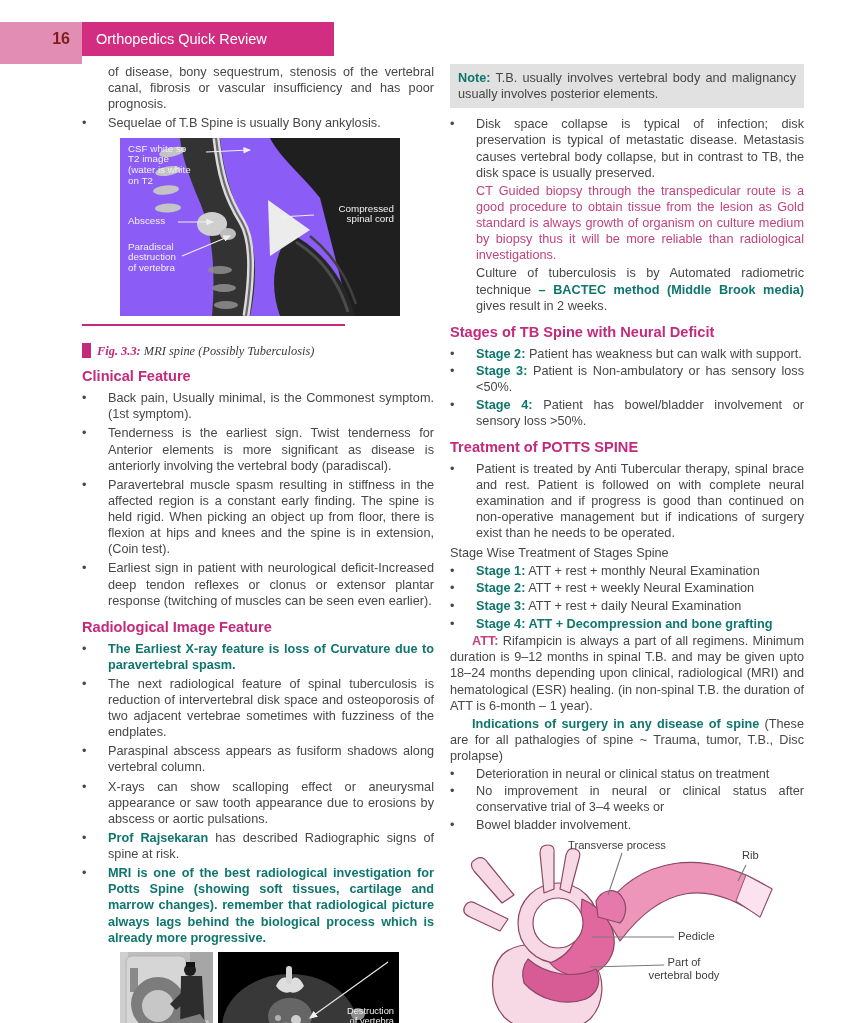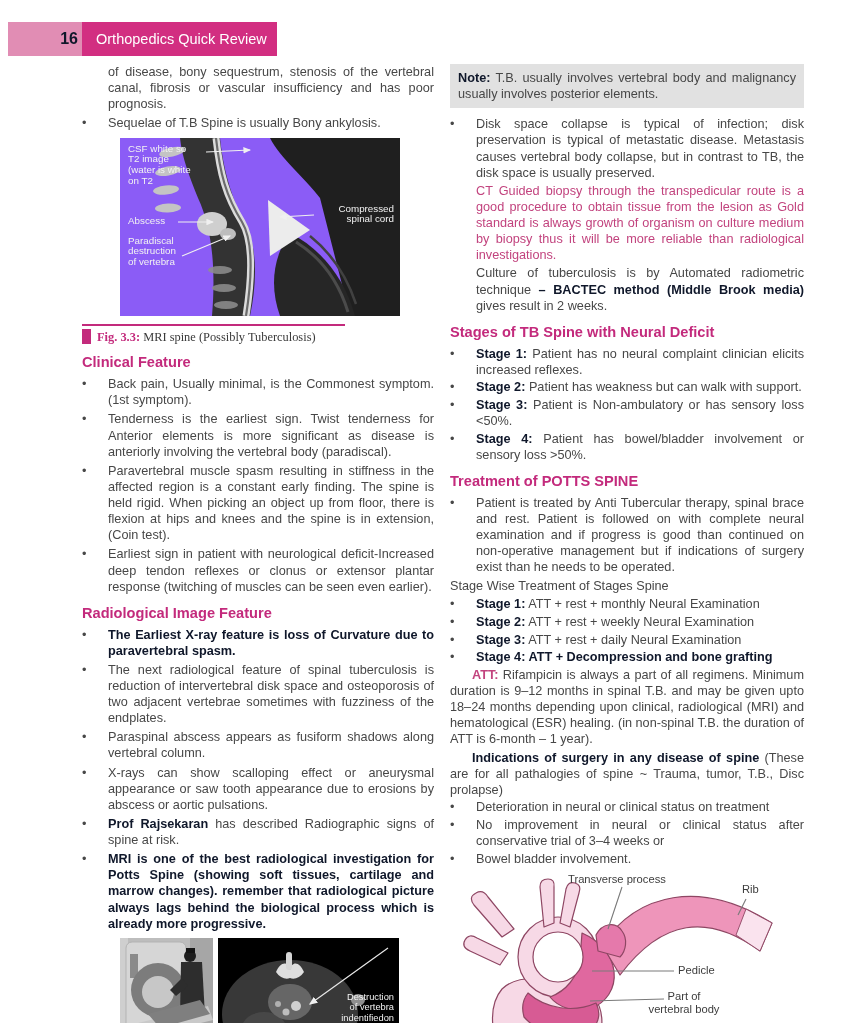--- a/index.html
+++ b/index.html
@@ -1,54 +1,54 @@
 <!DOCTYPE html>
 <html><head>
 <meta charset="utf-8">
 <style>
   html,body{margin:0;padding:0;background:#fdfdfd;}
   .page{position:relative;width:852px;height:1023px;background:#ffffff;overflow:hidden;
         font-family:"Liberation Sans",sans-serif;color:#474747;}
   
-  .hdr-light{position:absolute;left:8px;top:22px;width:82px;height:34px;background:#e18db4;
-             color:#0f172a;font-weight:bold;font-size:16px;line-height:34px;text-align:right;padding-right:12px;box-sizing:border-box;}
-  .hdr-dark{position:absolute;left:82px;top:22px;width:195px;height:34px;background:#d22e81;
+  .hdr-light{position:absolute;left:0;top:22px;width:82px;height:42px;background:#e18db4;
+             color:#7f1d1d;font-weight:bold;font-size:16px;line-height:34px;text-align:right;padding-right:12px;box-sizing:border-box;}
+  .hdr-dark{position:absolute;left:82px;top:22px;width:252px;height:34px;background:#d22e81;
             color:#fff;font-size:14.5px;line-height:34px;padding-left:14px;box-sizing:border-box;}
   
   .col{position:absolute;top:64px;font-size:12.7px;line-height:1.27;}
   .col-left{left:82px;width:352px;}
   .col-right{left:450px;width:354px;}
   .jt{text-align:justify;}
   .sec-h{color:#c32a7c;font-weight:bold;font-size:14.6px;margin:10px 0 5px 0;line-height:1.15;}
   .b-row{display:flex;margin:3px 0;}
   .b-row.tight{margin:1.5px 0;}
   .dot{flex:0 0 26px;}
   .dot::before{content:"\2022";}
   .bt{flex:1;text-align:justify;}
-  .bold{font-weight:bold;color:#0f172a;}
+  .bold{font-weight:bold;color:#0f766e;}
   .pinktx{color:#c2437e;}
   .para-gap{margin-top:2px;}
   .indent1{text-indent:22px;}
   .plain-line{margin:3px 0 2px 0;}
   .intro{margin-left:26px;}
   
   .note{background:#e1e1e1;padding:6px 8px;text-align:justify;margin-bottom:8px;}
   
   .fig33{position:relative;width:280px;height:178px;margin:6px 0 0 38px;background:#8b5cf6;}
   .fig34{display:flex;gap:5px;margin:6px 0 0 38px;}
   .fig34 .photo{position:relative;width:93px;height:140px;background:#bdbdbd;overflow:hidden;}
   .fig34 .ct{position:relative;width:181px;height:140px;background:#000;overflow:hidden;}
   .fig35{position:relative;width:350px;height:212px;margin-top:4px;}
   .ovl{position:absolute;left:0;top:0;width:100%;height:100%;}
   .mlab{position:absolute;color:#f2f2f2;font-size:9.8px;line-height:1.12;white-space:pre-line;}
   .mlab.r{text-align:right;}
   .dlab{position:absolute;color:#3c3c3c;font-size:11.2px;line-height:1.15;white-space:pre-line;}
   .dlab.c{text-align:center;}
   
-  .cap-wrap{border-top:2px solid #c32a7c;padding-top:3px;margin-top:8px;}
+  .cap-wrap{border-top:2px solid #c32a7c;padding-top:17px;margin-top:8px;font-style:italic;}
   .cap-row{display:flex;align-items:flex-start;}
   .cap-block{flex:0 0 9px;height:15px;background:#c32a7c;margin-right:6px;}
   .cap-text{font-family:"Liberation Serif",serif;font-size:12.4px;color:#3a3a3a;line-height:1.2;padding-top:1px;}
   .cap-tag{font-weight:bold;color:#c32a7c;}
   .w263{width:263px;}
 </style>
 </head>
 <body>
 
 <div class="page">
@@ -98,21 +98,21 @@
         <line x1="86" y1="14" x2="130" y2="12" stroke="#f0f0f0" stroke-width="1.1" marker-end="url(#aw)"></line>
         <line x1="58" y1="84" x2="93" y2="84" stroke="#f0f0f0" stroke-width="1.1" marker-end="url(#aw)"></line>
         <line x1="62" y1="118" x2="110" y2="98" stroke="#f0f0f0" stroke-width="1.1" marker-end="url(#aw)"></line>
         <line x1="194" y1="77" x2="160" y2="79" stroke="#f0f0f0" stroke-width="1.1" marker-end="url(#aw)"></line>
       </svg>
       <div class="mlab" style="left:8px;top:6px;">CSF white so
 T2 image
 (water is white
 on T2</div>
       <div class="mlab" style="left:8px;top:78px;">Abscess</div>
-      <div class="mlab" style="left:8px;top:98px;">Paradiscal
+      <div class="mlab" style="left:8px;top:104px;">Paradiscal
 destruction
 of vertebra</div>
       <div class="mlab r" style="left:196px;top:66px;width:78px;">Compressed
 spinal cord</div>
     </div>
     <div class="cap-wrap w263">
       <div class="cap-row">
         <span class="cap-block"></span>
         <span class="cap-text"><span class="cap-tag">Fig. 3.3:</span><span> MRI spine (Possibly Tuberculosis)</span></span>
       </div>
@@ -222,24 +222,20 @@
     <div class="b-row">
       <span class="dot"></span>
       <span class="bt">
         <div class="jt">Disk space collapse is typical of infection; disk preservation is typical of metastatic disease. Metastasis causes vertebral body collapse, but in contrast to TB, the disk space is usually preserved.</div>
         <div class="jt pinktx para-gap">CT Guided biopsy through the transpedicular route is a good procedure to obtain tissue from the lesion as Gold standard is always growth of organism on culture medium by biopsy thus it will be more reliable than radiological investigations.</div>
         <div class="jt para-gap"><span>Culture of tuberculosis is by Automated radiometric technique </span><span class="bold">– BACTEC method (Middle Brook media)</span><span> gives result in 2 weeks.</span></div>
       </span>
     </div>
 
     <div class="sec-h">Stages of TB Spine with Neural Deficit</div>
-    <div class="b-row tight">
-        <span class="dot"></span>
-        <span class="bt"><span class="bold">Stage 1:</span><span> Patient has no neural complaint clinician elicits increased reflexes.</span></span>
-      </div>
     <div class="b-row tight">
         <span class="dot"></span>
         <span class="bt"><span class="bold">Stage 2:</span><span> Patient has weakness but can walk with support.</span></span>
       </div>
     <div class="b-row tight">
         <span class="dot"></span>
         <span class="bt"><span class="bold">Stage 3:</span><span> Patient is Non-ambulatory or has sensory loss &lt;50%.</span></span>
       </div>
     <div class="b-row tight">
         <span class="dot"></span>

